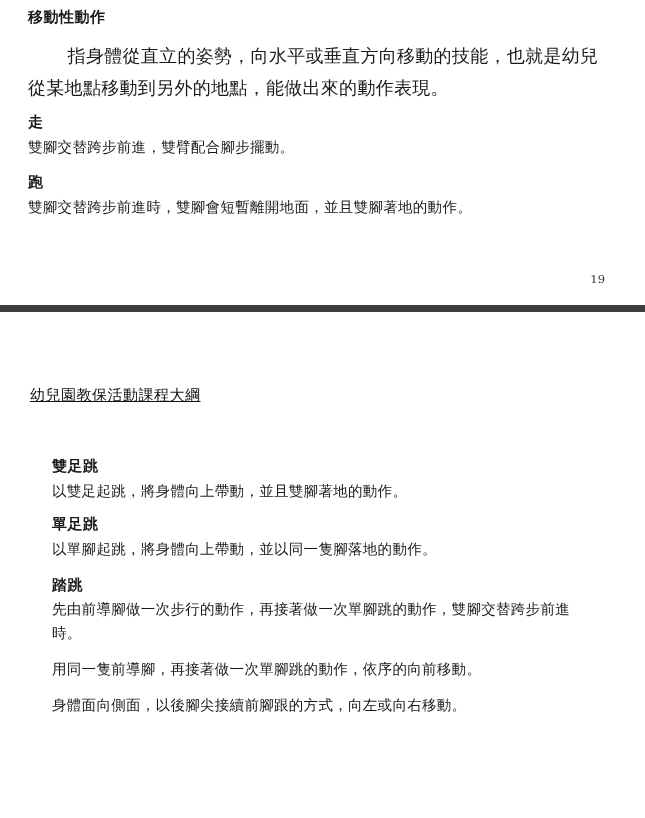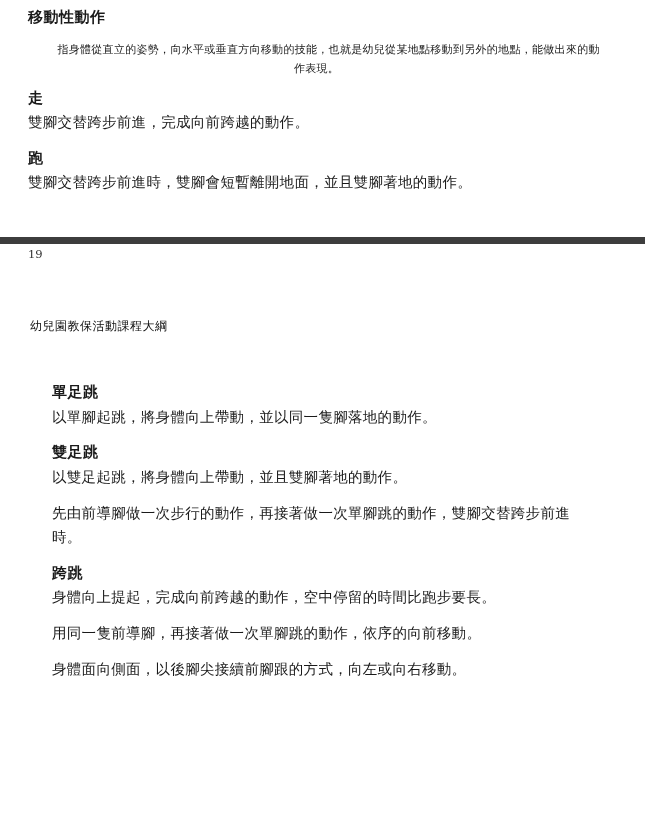--- a/index.html
+++ b/index.html
@@ -15,21 +15,21 @@
     overflow: hidden;
     position: relative;
   }
   .page {
     position: relative;
     width: 645px;
     box-sizing: border-box;
   }
   .page-top {
     padding: 8px 40px 0 28px;
-    height: 237px;
+    height: 305px;
     box-sizing: border-box;
   }
   .divider {
     width: 645px;
     height: 7px;
     background: #3d3d3d;
     margin: 0;
   }
   .gap {
     height: 18px;
@@ -40,26 +40,25 @@
     box-sizing: border-box;
   }
   h2.heading {
     font-size: 15px;
     font-weight: bold;
     margin: 0 0 14px 0;
     line-height: 1.2;
     letter-spacing: 0.5px;
   }
   .para {
-    font-size: 11px;
+    font-size: 18px;
     line-height: 1.75;
     margin: 0 0 2px 0;
     text-indent: 0;
     letter-spacing: 0.3px;
-    text-align: center;
   }
   .para.indent {
     text-indent: 2.2em;
   }
   .term {
     font-size: 15px;
     font-weight: bold;
     margin: 14px 0 3px 0;
     line-height: 1.3;
     letter-spacing: 0.5px;
@@ -67,31 +66,32 @@
   .term.first {
     margin-top: 10px;
   }
   .defn {
     font-size: 14.5px;
     line-height: 1.65;
     margin: 0;
     letter-spacing: 0.3px;
   }
   .page-number {
-    text-align: left;
+    text-align: right;
     font-size: 11.5px;
     color: #333;
     margin-top: 52px;
   }
   .running-head {
-    font-size: 12px;
+    font-size: 15px;
     color: #111;
     letter-spacing: 0.5px;
     padding-top: 56px;
     padding-left: 2px;
+    text-decoration: underline;
   }
   .body-block {
     padding-top: 38px;
     padding-left: 24px;
     padding-right: 10px;
   }
   .term-list .term-item {
     margin-bottom: 0;
   }
   .term-list .term-item + .term-item {
@@ -101,52 +101,49 @@
 </head>
 <body>
 
 <div class="page page-top">
   <h2 class="heading">移動性動作</h2>
   <p class="para indent">指身體從直立的姿勢，向水平或垂直方向移動的技能，也就是幼兒從某地點移動到另外的地點，能做出來的動作表現。</p>
 
   <div class="term-list">
     <div class="term-item">
       <div class="term first">走</div>
-      <div class="defn">雙腳交替跨步前進，完成向前跨越的動作。</div>
+      <div class="defn">雙腳交替跨步前進，雙臂配合腳步擺動。</div>
     </div>
     <div class="term-item">
       <div class="term">跑</div>
       <div class="defn">雙腳交替跨步前進時，雙腳會短暫離開地面，並且雙腳著地的動作。</div>
     </div>
   </div>
 
   <div class="page-number">19</div>
 </div>
 
 <div class="divider"></div>
 <div class="gap"></div>
 
 <div class="page page-bottom">
   <div class="running-head">幼兒園教保活動課程大綱</div>
 
   <div class="body-block term-list">
     <div class="term-item">
+      <div class="term">雙足跳</div>
+      <div class="defn">以雙足起跳，將身體向上帶動，並且雙腳著地的動作。</div>
+    </div>
+    <div class="term-item">
       <div class="term first">單足跳</div>
       <div class="defn">以單腳起跳，將身體向上帶動，並以同一隻腳落地的動作。</div>
     </div>
     <div class="term-item">
-      <div class="term">雙足跳</div>
-      <div class="defn">以雙足起跳，將身體向上帶動，並且雙腳著地的動作。</div>
-    </div>
-    <div class="term-item">
+      <div class="term">踏跳</div>
       <div class="defn">先由前導腳做一次步行的動作，再接著做一次單腳跳的動作，雙腳交替跨步前進時。</div>
-    </div>
-    <div class="term-item">
-      <div class="term">跨跳</div>
-      <div class="defn">身體向上提起，完成向前跨越的動作，空中停留的時間比跑步要長。</div>
     </div>
     <div class="term-item">
       <div class="defn">用同一隻前導腳，再接著做一次單腳跳的動作，依序的向前移動。</div>
     </div>
     <div class="term-item">
       <div class="defn">身體面向側面，以後腳尖接續前腳跟的方式，向左或向右移動。</div>
     </div>
 
   </div>
 </div>

